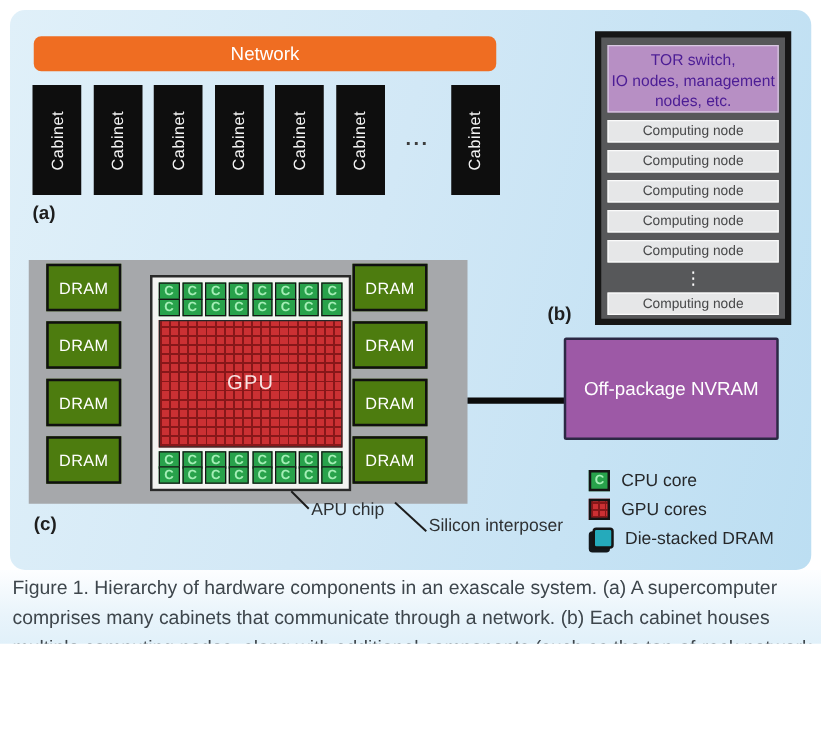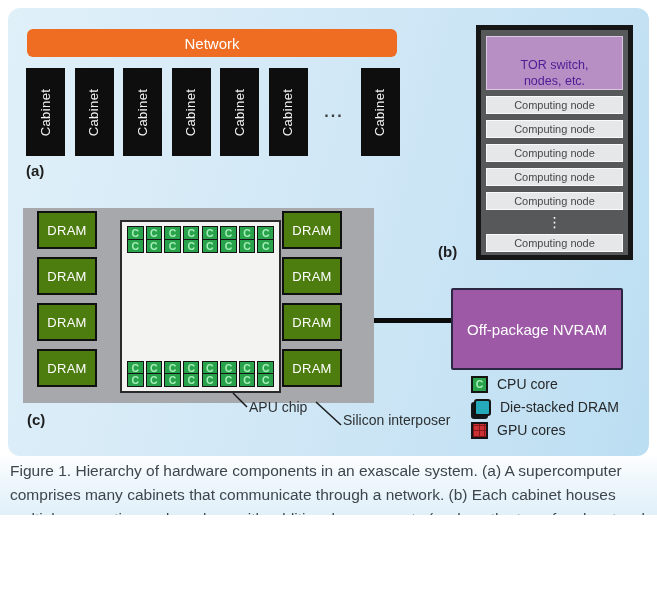--- a/index.html
+++ b/index.html
@@ -61,21 +61,21 @@
          display:flex; align-items:center; justify-content:center;
          color:#f8e2e2; font-size:16px; letter-spacing:1px; }
 
   .connector { position:absolute; left:374px; top:318px; width:78px; height:5px; background:#0b0b0b; }
   .callout { position:absolute; font-size:14px; color:#2e3133; }
   .apu-callout { left:249px; top:399px; }
   .si-callout  { left:343px; top:412px; }
   .pointer-svg { position:absolute; left:0; top:0; width:657px; height:600px; pointer-events:none; }
 
   
-  .nvram { position:absolute; left:451px; top:288px; width:172px; height:82px;
+  .nvram { position:absolute; left:451px; top:270px; width:172px; height:82px;
            background:#9d59a6; border:2px solid #2c2844; border-radius:2px;
            display:flex; flex-direction:column; align-items:center; justify-content:center;
            color:#fff; font-size:15px; line-height:19px; text-align:center; }
 
   
   .legend { position:absolute; left:471px; top:375px; display:flex; flex-direction:column; gap:5px; }
   .legend-row { display:flex; align-items:center; gap:9px; height:18px; }
   .lg-icon { width:17px; height:17px; border:2px solid #141414; flex:0 0 auto; }
   .lg-cpu { background:#28a24b; color:#a4eeb6; font-size:10.5px; font-weight:bold;
             display:flex; align-items:center; justify-content:center; }
@@ -128,20 +128,21 @@
         <span>Cabinet</span>
       </div>
   </div>
   <div class="part-label label-a">(a)</div>
 
   <div class="rack">
     <div class="rack-inner">
       <div class="tor">
 
       <div>TOR switch,</div>
+          <div>IO nodes, management</div>
           <div>nodes, etc.</div>
         </div>
 
     <div class="node">Computing node</div>
         <div class="node">Computing node</div>
         <div class="node">Computing node</div>
         <div class="node">Computing node</div>
         <div class="node">Computing node</div>
         <div class="rack-dots">⋮</div>
         <div class="node">Computing node</div>
@@ -199,20 +200,23 @@
 
       <span class="core">C</span>
           <span class="core">C</span>
           <span class="core">C</span>
           <span class="core">C</span>
           <span class="core">C</span>
           <span class="core">C</span>
           <span class="core">C</span>
           <span class="core">C</span>
         </div>
+    </div>
+    <div class="gpu">
+      <span>GPU</span>
     </div>
     <div>
       <div class="core-row">
 
       <span class="core">C</span>
           <span class="core">C</span>
           <span class="core">C</span>
           <span class="core">C</span>
           <span class="core">C</span>
           <span class="core">C</span>
@@ -247,25 +251,25 @@
   <div class="nvram">
     <div>Off-package NVRAM</div>
   </div>
 
   <div class="legend">
     <div class="legend-row">
       <span class="lg-icon lg-cpu">C</span>
       <span class="lg-label">CPU core</span>
     </div>
     <div class="legend-row">
+      <span class="lg-icon lg-gpu"></span>
+      <span class="lg-label">GPU cores</span>
+    </div>
+    <div class="legend-row">
       <span class="lg-icon lg-dram"></span>
       <span class="lg-label">Die-stacked DRAM</span>
     </div>
-    <div class="legend-row">
-      <span class="lg-icon lg-gpu"></span>
-      <span class="lg-label">GPU cores</span>
-    </div>
   </div>
 
   <div class="caption-bg"></div>
   <div class="caption">Figure 1. Hierarchy of hardware components in an exascale system. (a) A supercomputer comprises many cabinets that communicate through a network. (b) Each cabinet houses multiple computing nodes, along with additional components (such as the top-of-rack network switch and I/O nodes). (c) An example exascale heterogeneous processor (EHP) within a computing node comprising a silicon-interposer-based APU with multiple stacks of 3D DRAM. The EHP is coupled to a second level of off-package memory.</div>
 
 </div>
 
 </body></html>

